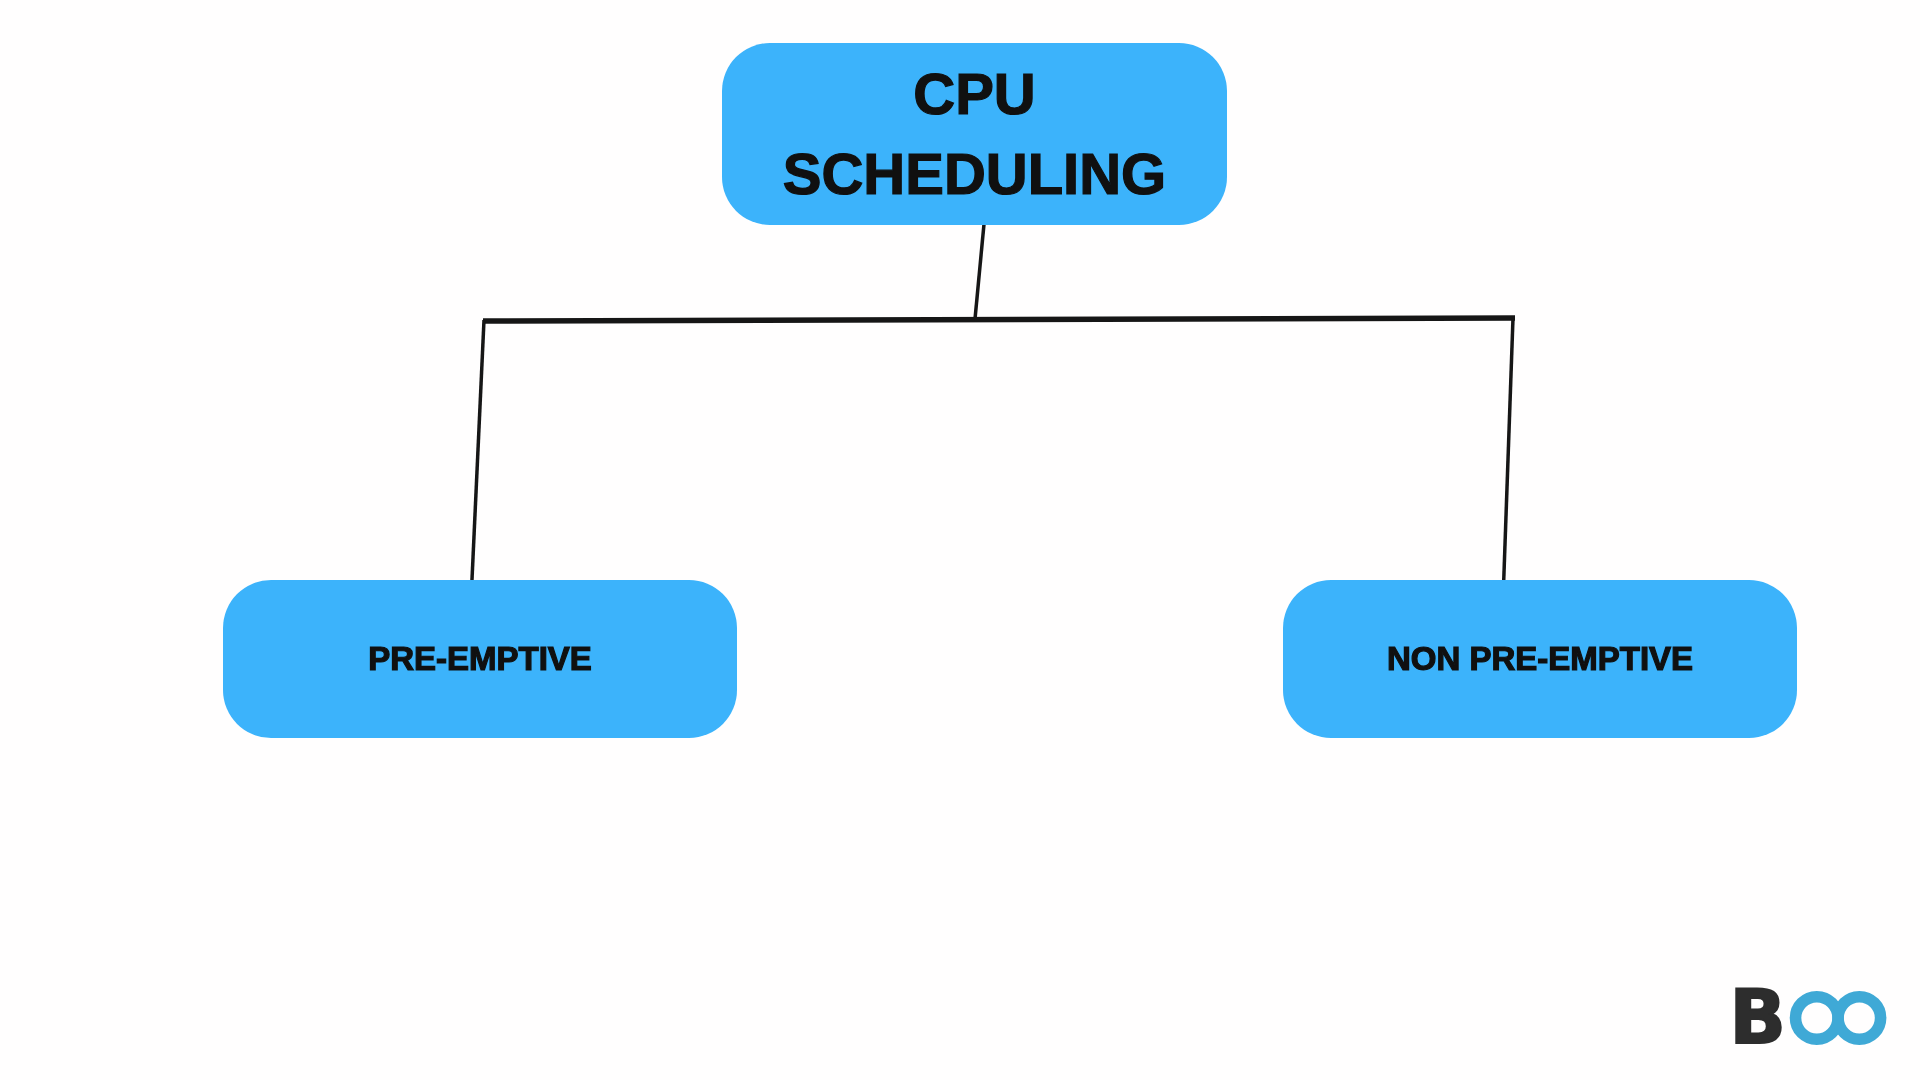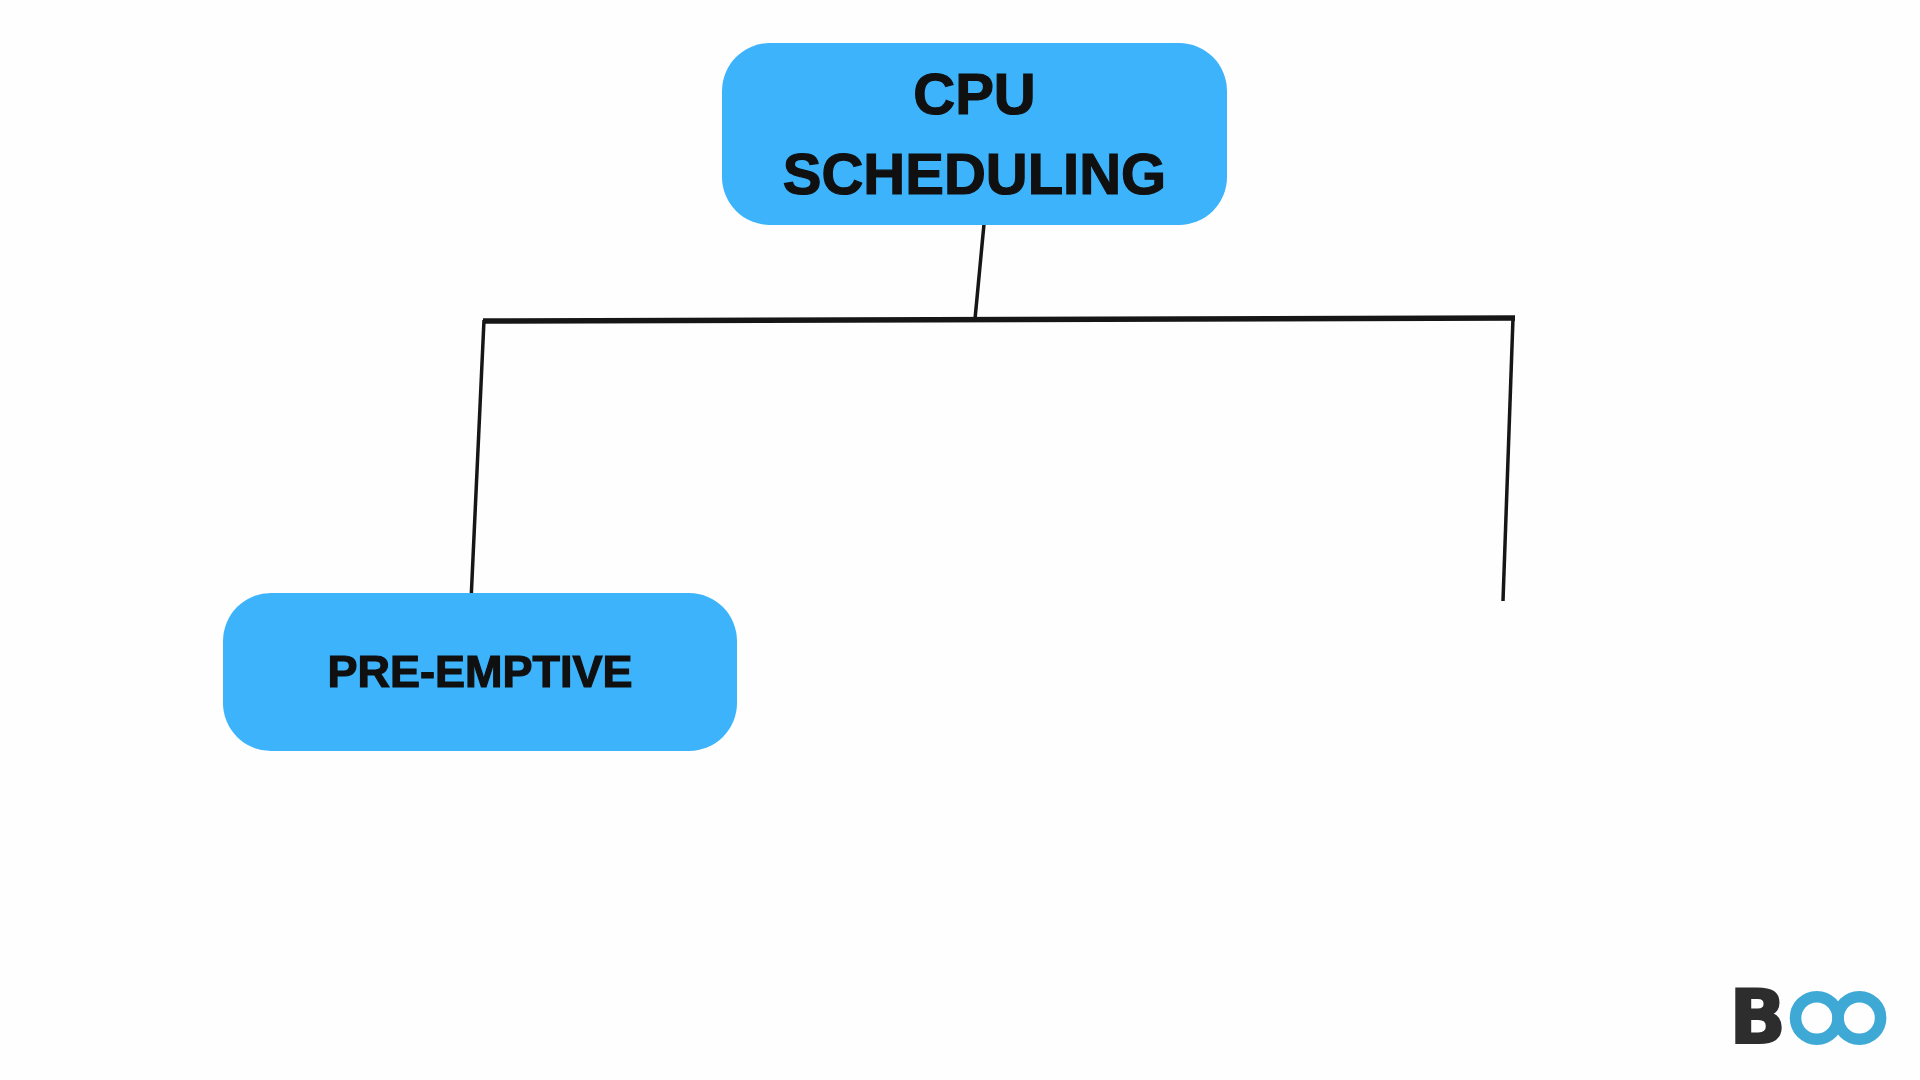--- a/index.html
+++ b/index.html
@@ -42,23 +42,23 @@
     -webkit-text-stroke:1.2px var(--node-text);
   }
   .node.root{
     left:722px;top:43px;
     width:505px;height:182px;
     font-size:58px;
     line-height:80px;
     padding:0 44px;
   }
   .node.child{
-    top:593px;
+    top:580px;
     width:514px;height:158px;
-    font-size:45px;
+    font-size:33px;
     line-height:1.1;
   }
   .node.child.left{left:223px;}
   .node.child.right{left:1283px;}
   .logo{
     position:absolute;
     right:24px;
     bottom:26px;
     display:flex;
     align-items:center;
@@ -88,20 +88,21 @@
 
     <line x1="484" y1="320" x2="471" y2="601" style="stroke:var(--line)" stroke-width="3.5"></line>
 
     <line x1="1513" y1="318" x2="1503" y2="601" style="stroke:var(--line)" stroke-width="3.5"></line>
   </svg>
 
   <div class="node root">CPU SCHEDULING</div>
 
   <div class="node child left">PRE-EMPTIVE</div>
 
+  <div class="node child right">NON PRE-EMPTIVE</div>
 
   <div class="logo">
     <span>B</span>
     <svg class="infinity" width="108" height="58" viewBox="0 0 110 60" xmlns="http://www.w3.org/2000/svg">
       <circle cx="31" cy="31" r="22" fill="none" style="stroke:var(--logo-blue)" stroke-width="12"></circle>
       <circle cx="75" cy="31" r="22" fill="none" style="stroke:var(--logo-blue)" stroke-width="12"></circle>
     </svg>
   </div>
 
 </div>

